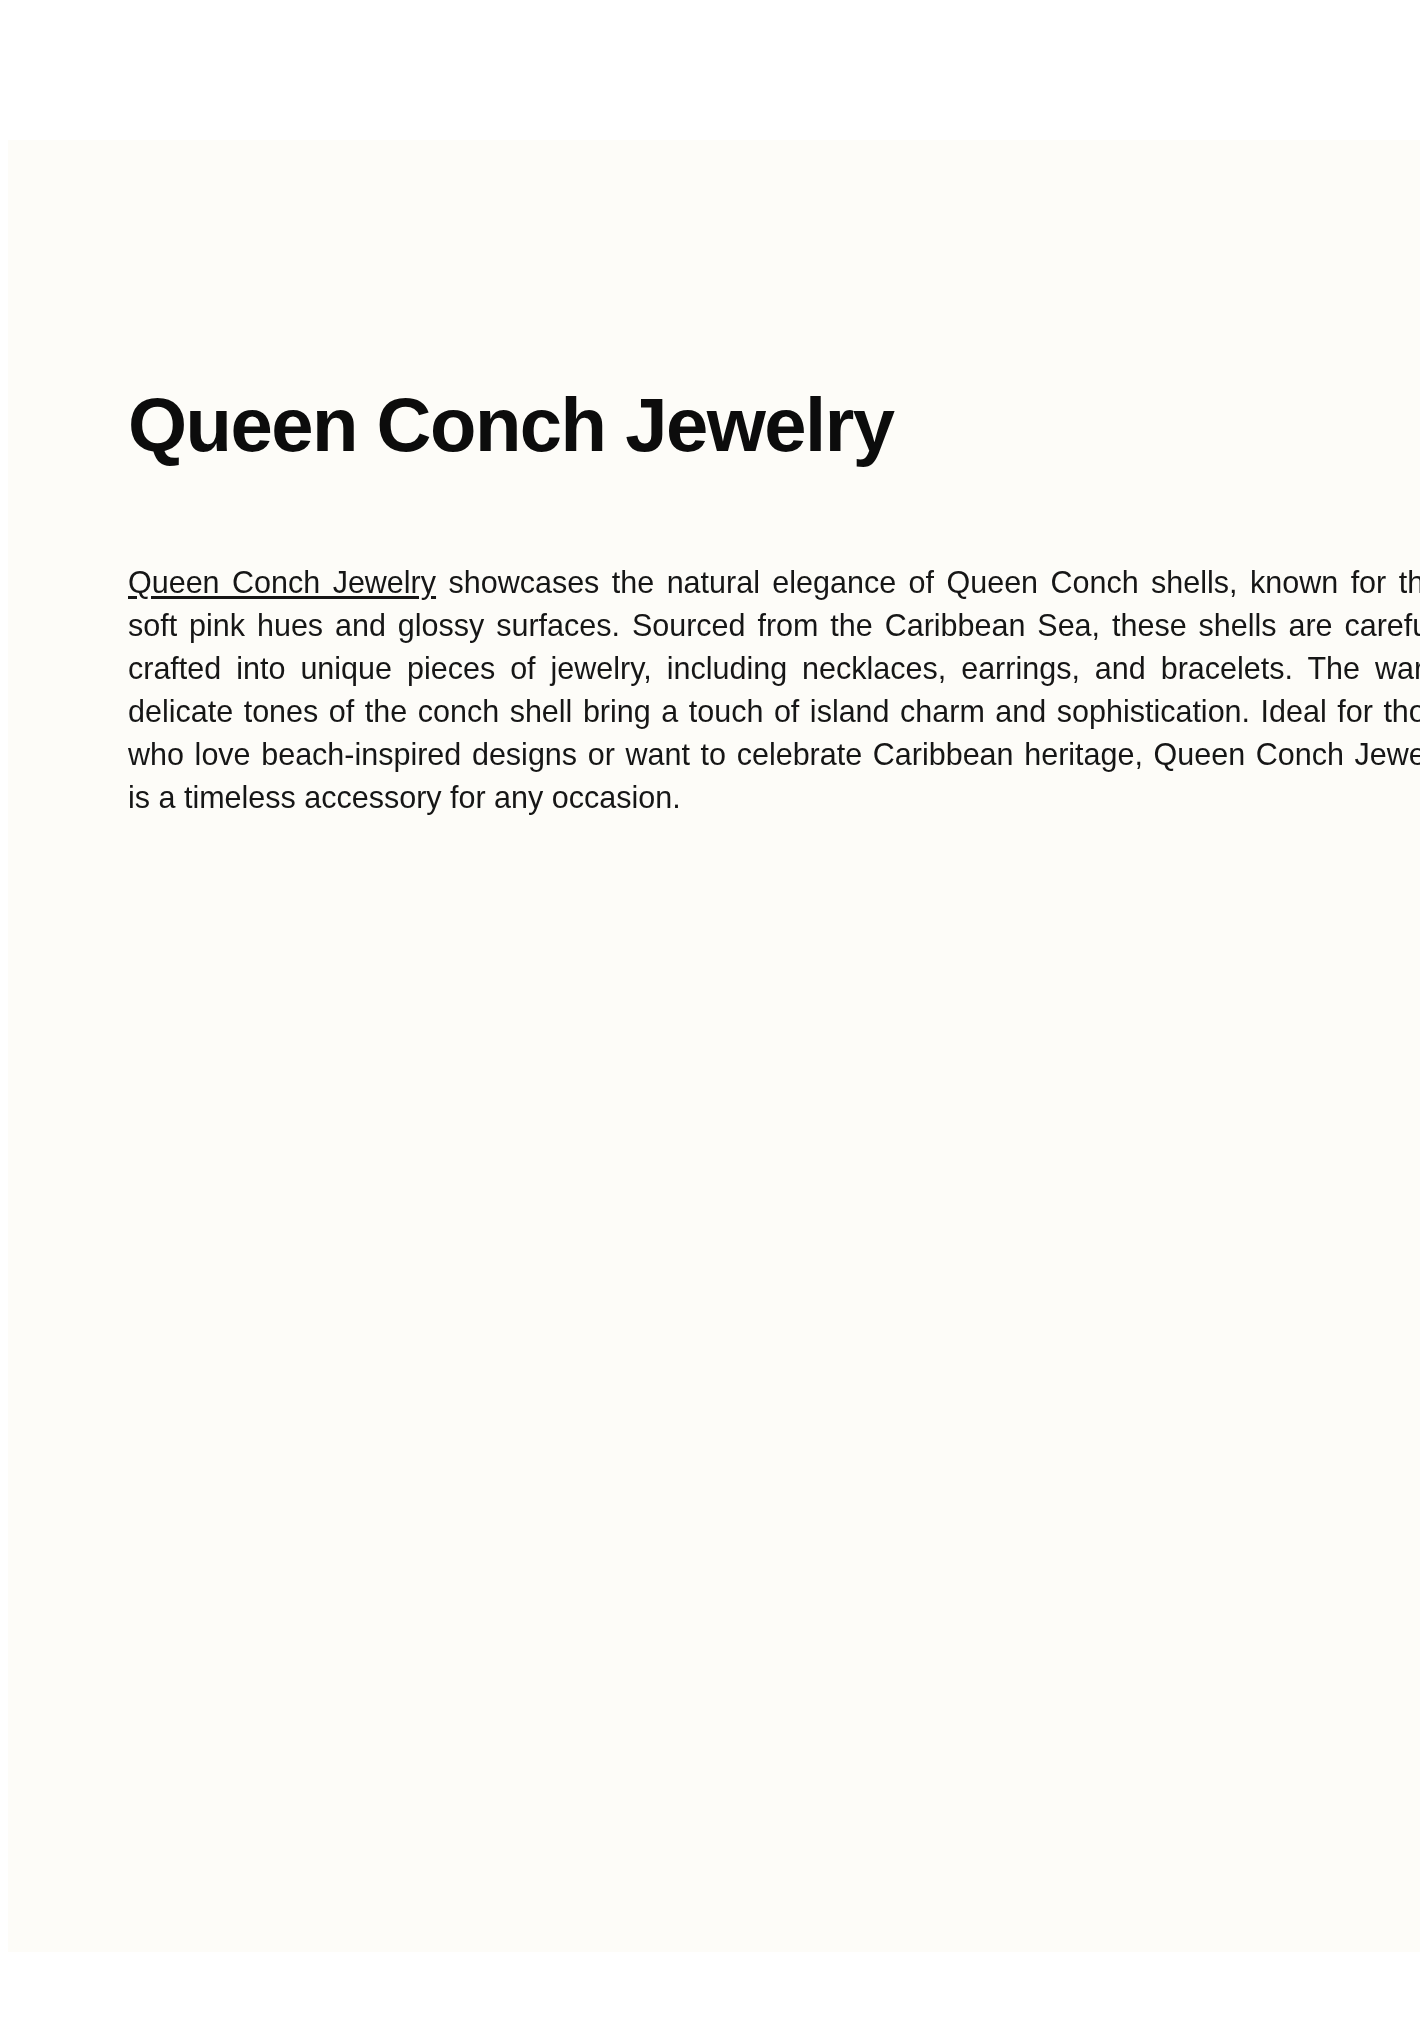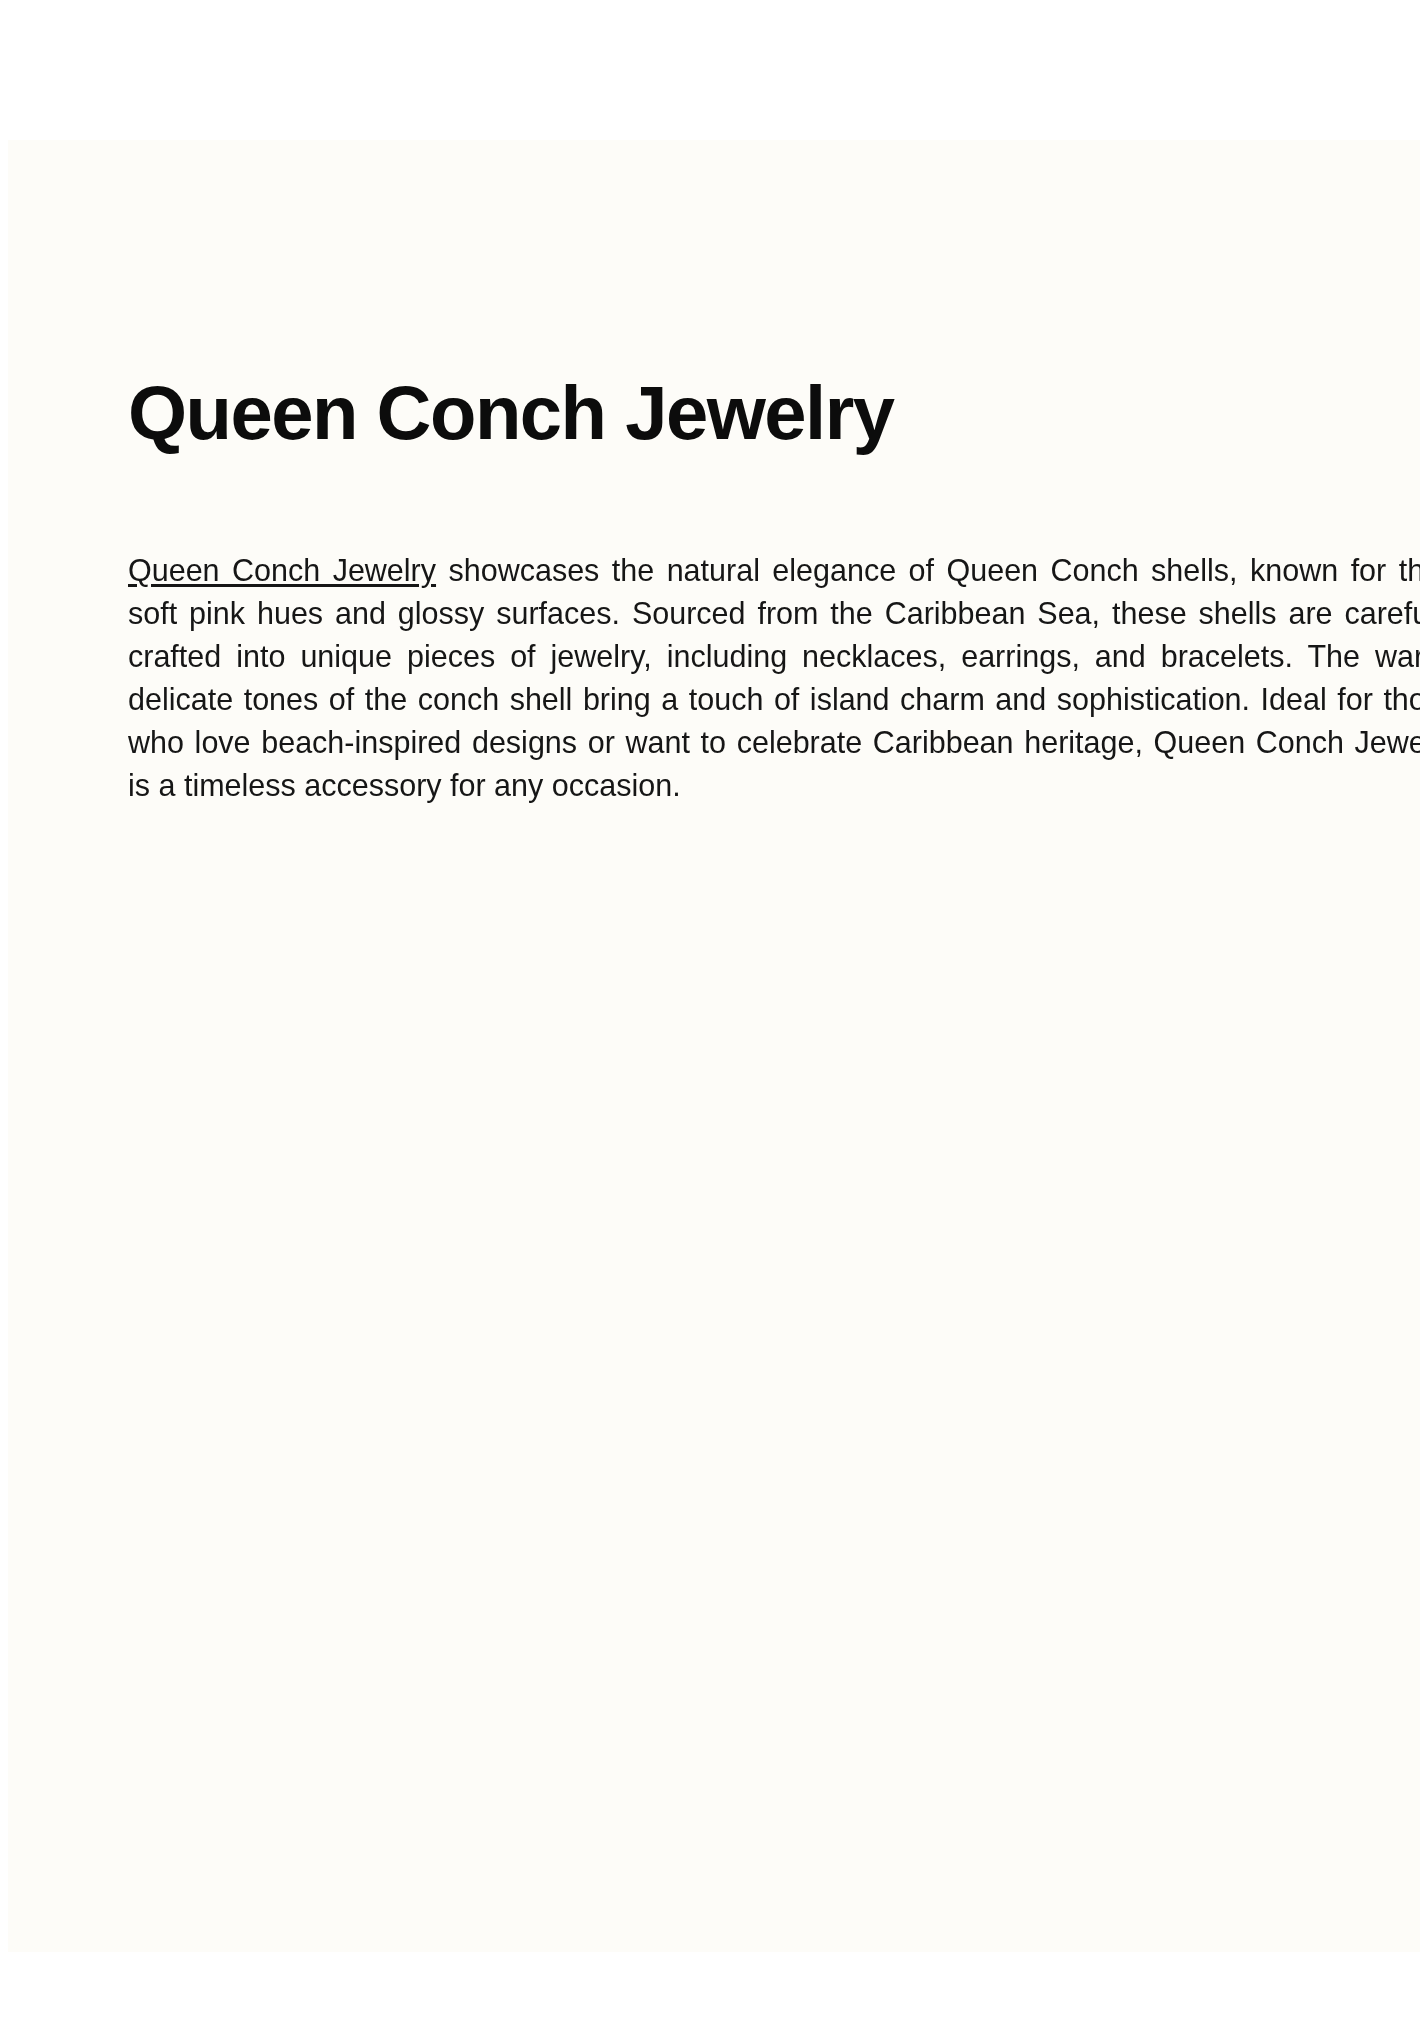--- a/index.html
+++ b/index.html
@@ -21,21 +21,21 @@
     top: 140px;
     width: 1412px;
     height: 1812px;
     background: #fdfcf8;
     overflow: hidden;
   }
 
   .content {
     position: absolute;
     left: 120px;
-    top: 233px;
+    top: 245px;
     width: 1180px;
   }
 
   .doc-title {
     font-family: "Liberation Sans", sans-serif;
     font-size: 76px;
     font-weight: bold;
     color: #0c0c0c;
     letter-spacing: -1.5px;
     line-height: 1.05;

